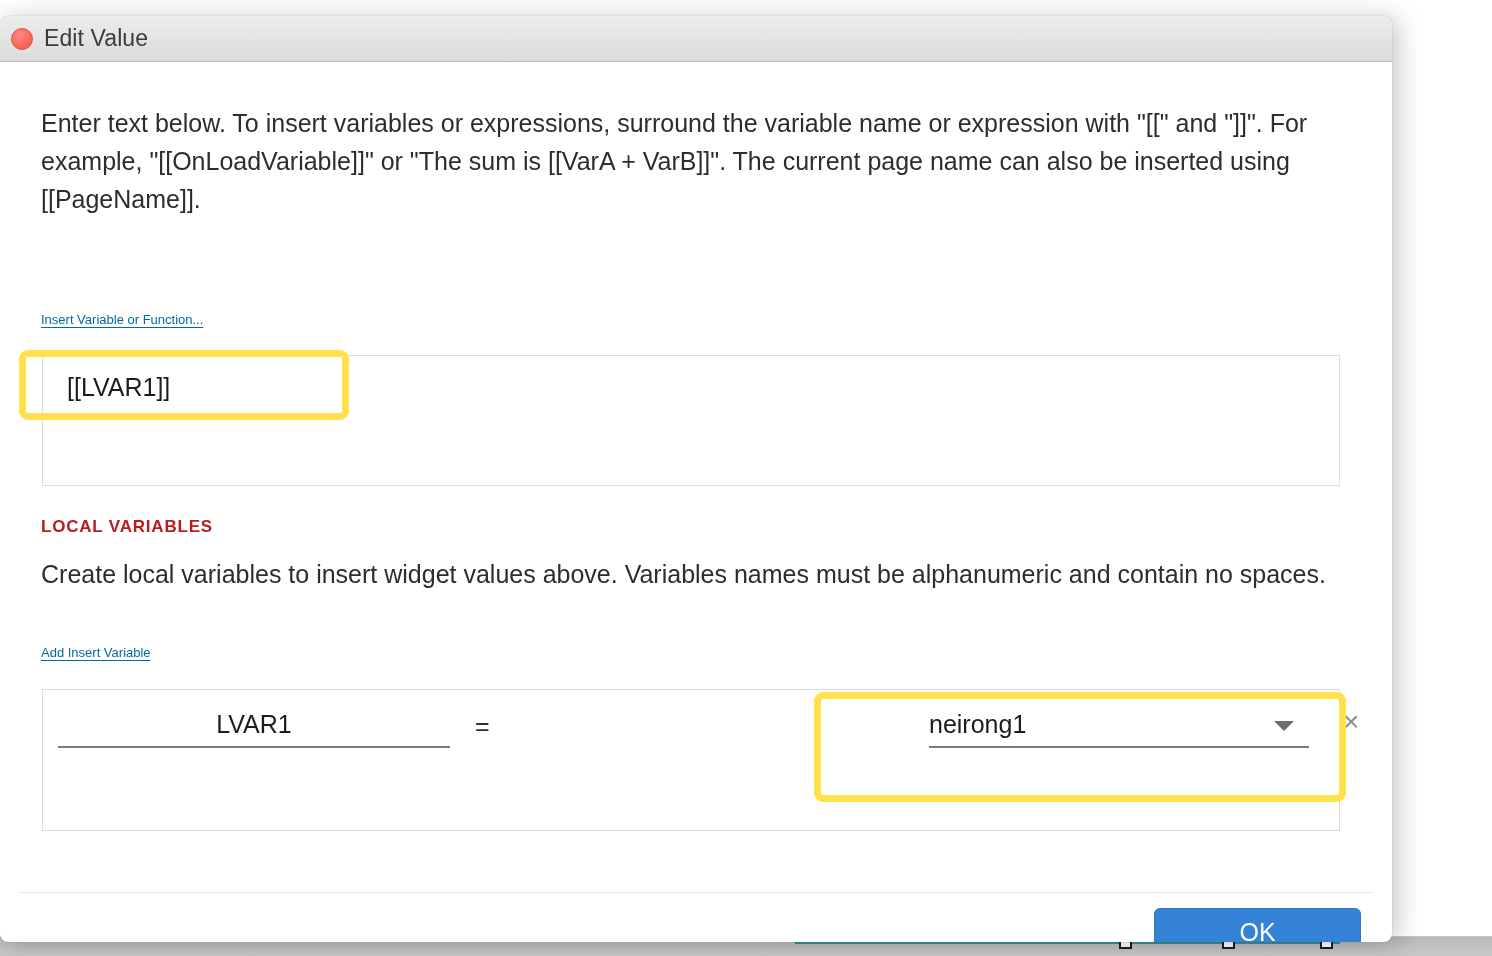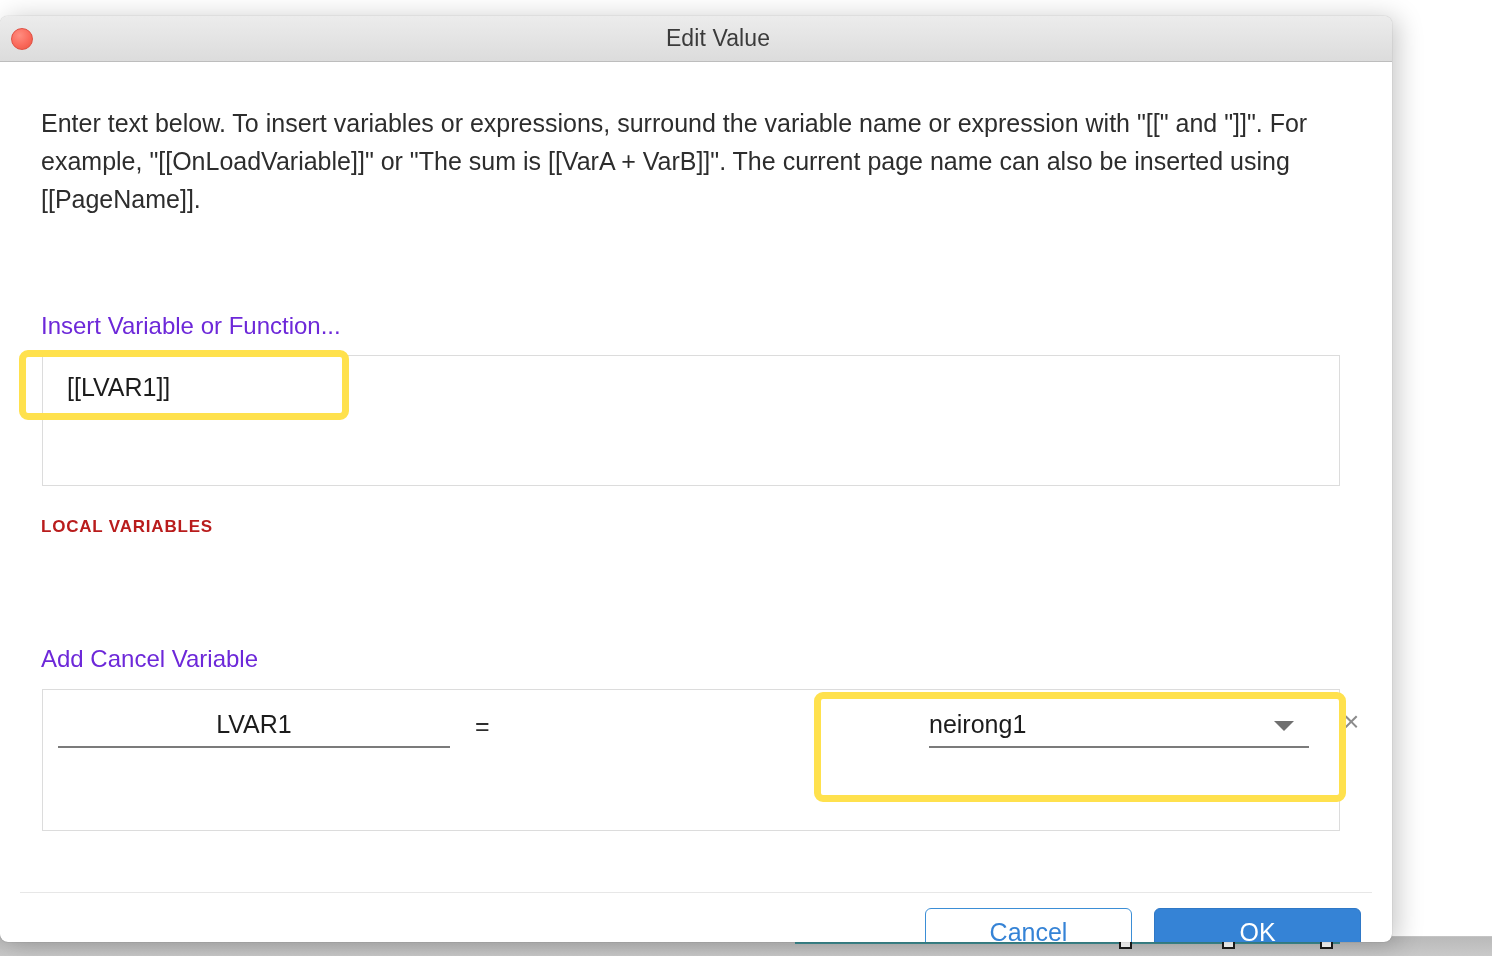--- a/index.html
+++ b/index.html
@@ -67,21 +67,21 @@
     overflow: hidden;
   }
 
   .titlebar {
     position: relative;
     height: 45px;
     background: linear-gradient(#ececec, #dcdcdc);
     border-bottom: 1px solid #bdbdbd;
     display: flex;
     align-items: center;
-    justify-content: center;
+    justify-content: flex-start;
     padding-left: 44px;
   }
   .title-text {
     font-size: 23px;
     color: #3b3b3b;
     letter-spacing: 0.1px;
   }
   .close-btn {
     position: absolute;
     left: 11px;
@@ -108,22 +108,23 @@
     top: 42px;
     width: 1300px;
     font-size: 25px;
     line-height: 38px;
     color: #2d2d2d;
   }
 
   
   .link {
     position: absolute;
-    font-size: 24px;
-    color: #6d28d9;
+    font-size: 13px;
+    color: #0369a1;
+    text-decoration: underline;
     text-underline-offset: 3px;
     cursor: pointer;
     white-space: nowrap;
   }
   #insert-link { left: 41px; top: 250px; }
   #add-var-link { left: 41px; top: 583px; }
 
   
   .textarea-box {
     position: absolute;
@@ -342,22 +343,23 @@
 
     <div class="link" id="insert-link">Insert Variable or Function...</div>
 
     <div class="textarea-box">
       <div class="textarea-text">[[LVAR1]]</div>
     </div>
     <div class="hl" id="hl-textarea"></div>
 
     <div class="section-label">LOCAL VARIABLES</div>
 
-
-    <div class="link" id="add-var-link">Add Cancel Variable</div>
+    <div class="section-desc">Create local variables to insert widget values above. Variables names must be alphanumeric and contain no spaces.</div>
+
+    <div class="link" id="add-var-link">Add Insert Variable</div>
 
     <div class="vars-box">
       <div class="var-row">
 
         <input class="field-underline var-name-field" type="text" value="LVAR1" style="">
 
         <div class="eq-sign">=</div>
 
 
         <div class="var-value-wrap">
@@ -372,18 +374,17 @@
 
         <div class="remove-x">×</div>
 
       </div>
     </div>
     <div class="hl" id="hl-value"></div>
 
     <div class="divider"></div>
 
     <div class="footer">
-      <button class="btn btn-cancel">Cancel</button>
       <button class="btn btn-ok">OK</button>
     </div>
 
   </div>
 </div>
 
 </body></html>

